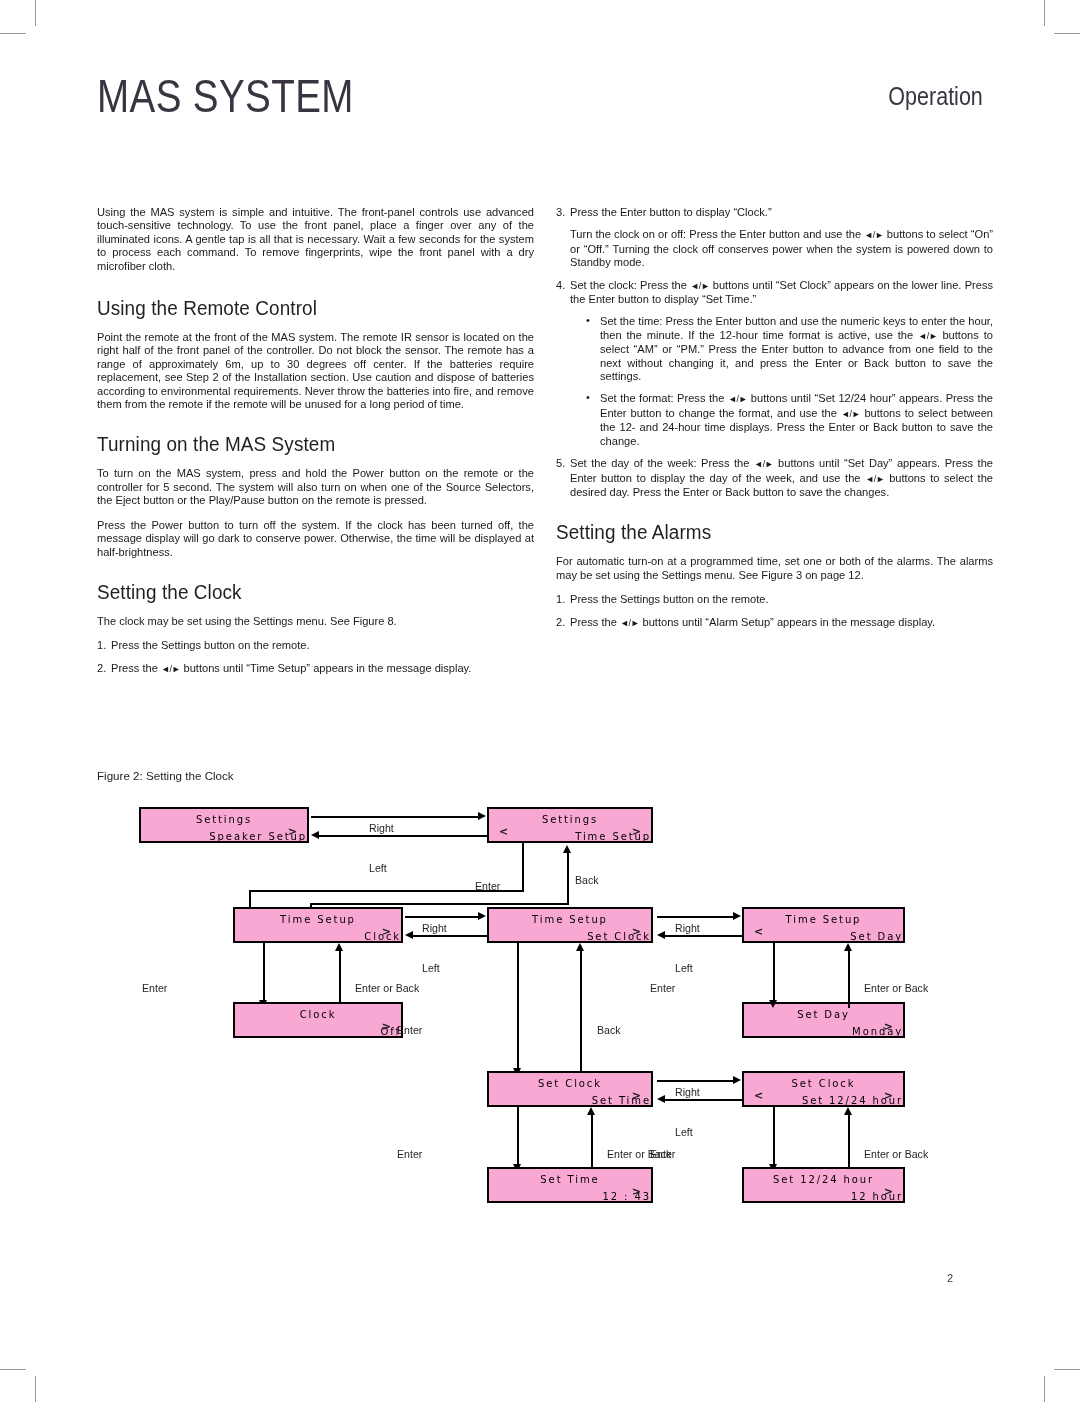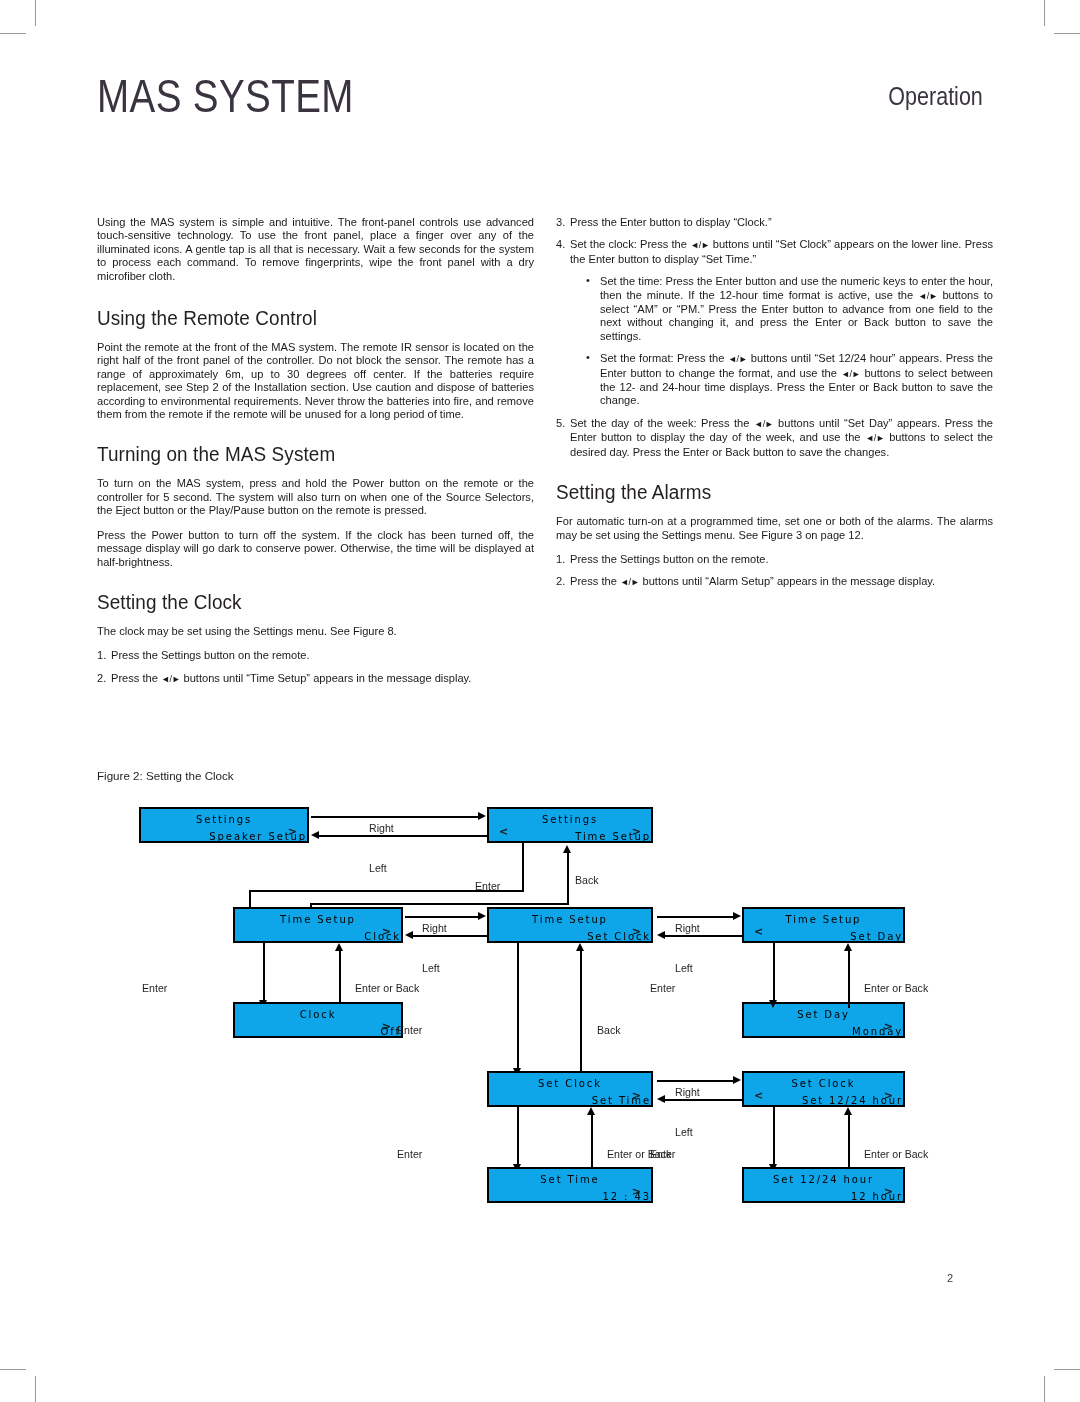--- a/index.html
+++ b/index.html
@@ -12,21 +12,21 @@
 
   
   #header{position:absolute;left:97px;top:68px;width:886px;height:60px;}
   #brand{position:absolute;left:0;top:0;font-size:47px;letter-spacing:0.5px;
          font-weight:400;color:#3a3340;transform:scaleX(0.82);transform-origin:left top;
          font-family:"Liberation Sans",sans-serif;white-space:nowrap;}
   #section-title{position:absolute;right:0;top:14px;font-size:25px;color:#3a3340;
          transform:scaleX(0.86);transform-origin:right top;white-space:nowrap;}
 
   
-  .col{position:absolute;top:216px;width:437px;}
+  .col{position:absolute;top:206px;width:437px;}
   #col-left{left:97px;}
   #col-right{left:556px;}
 
   p.body{margin:0 0 11px 0;font-size:11.1px;line-height:13.4px;text-align:justify;
          text-justify:inter-word;}
   h2.head{margin:22px 0 11px 0;font-size:19.5px;font-weight:400;letter-spacing:0.1px;
           color:#231f20;transform:scaleX(0.97);transform-origin:left center;}
   h2.head.first{margin-top:24px;}
 
   .numitem{position:relative;padding-left:14px;margin:0 0 9px 0;font-size:11.1px;
@@ -36,21 +36,21 @@
   .subpara{margin:0 0 9px 14px;font-size:11.1px;line-height:13.4px;text-align:justify;}
   .bullet{position:relative;margin:0 0 9px 30px;padding-left:14px;font-size:11.1px;
           line-height:13.4px;text-align:justify;}
   .bullet > .dot{position:absolute;left:0;top:-1px;font-size:11px;}
   .arrowsym{font-size:9px;letter-spacing:-0.3px;}
 
   
   #figcap{position:absolute;left:97px;top:769px;font-size:11.6px;color:#231f20;}
   #figure{position:absolute;left:97px;top:790px;width:890px;height:440px;}
 
-  .lcd{position:absolute;border:2.4px solid #000;background:#0ea5e9;box-sizing:border-box;}
+  .lcd{position:absolute;border:2.4px solid #000;background:#f9a8d4;box-sizing:border-box;}
   .lcd .l1,.lcd .l2{position:absolute;left:0;right:0;text-align:center;
         font-family:"DejaVu Sans",sans-serif;font-size:10px;letter-spacing:1.9px;
         font-weight:500;color:#000;white-space:pre;}
   .lcd .l1{top:5px;}
   .lcd .l2{top:22px;text-align:right;}
   .lcd .lt{position:absolute;left:10px;font-family:"DejaVu Sans",sans-serif;
         font-size:11px;font-weight:600;}
   .lcd .rt{position:absolute;right:10px;font-family:"DejaVu Sans",sans-serif;
         font-size:11px;font-weight:600;}
 
@@ -111,20 +111,23 @@
 
 </div>
 
 <div class="col" id="col-right">
 
   <div class="numitem nj">
     <span class="num">3.</span>
     <span>Press the Enter button to display “Clock.”</span>
   </div>
 
+  <div class="subpara">
+    <span>Turn the clock on or off: Press the Enter button and use the </span><span class="arrowsym">◄/►</span><span> buttons to select “On” or “Off.” Turning the clock off conserves power when the system is powered down to Standby mode.</span>
+  </div>
 
   <div class="numitem">
     <span class="num">4.</span>
     <span>Set the clock: Press the </span><span class="arrowsym">◄/►</span><span> buttons until “Set Clock” appears on the lower line. Press the Enter button to display “Set Time.”</span>
   </div>
 
   <div class="bullet">
     <span class="dot">•</span>
     <span>Set the time: Press the Enter button and use the numeric keys to enter the hour, then the minute. If the 12-hour time format is active, use the </span><span class="arrowsym">◄/►</span><span> buttons to select “AM” or “PM.” Press the Enter button to advance from one field to the next without changing it, and press the Enter or Back button to save the settings.</span>
   </div>

